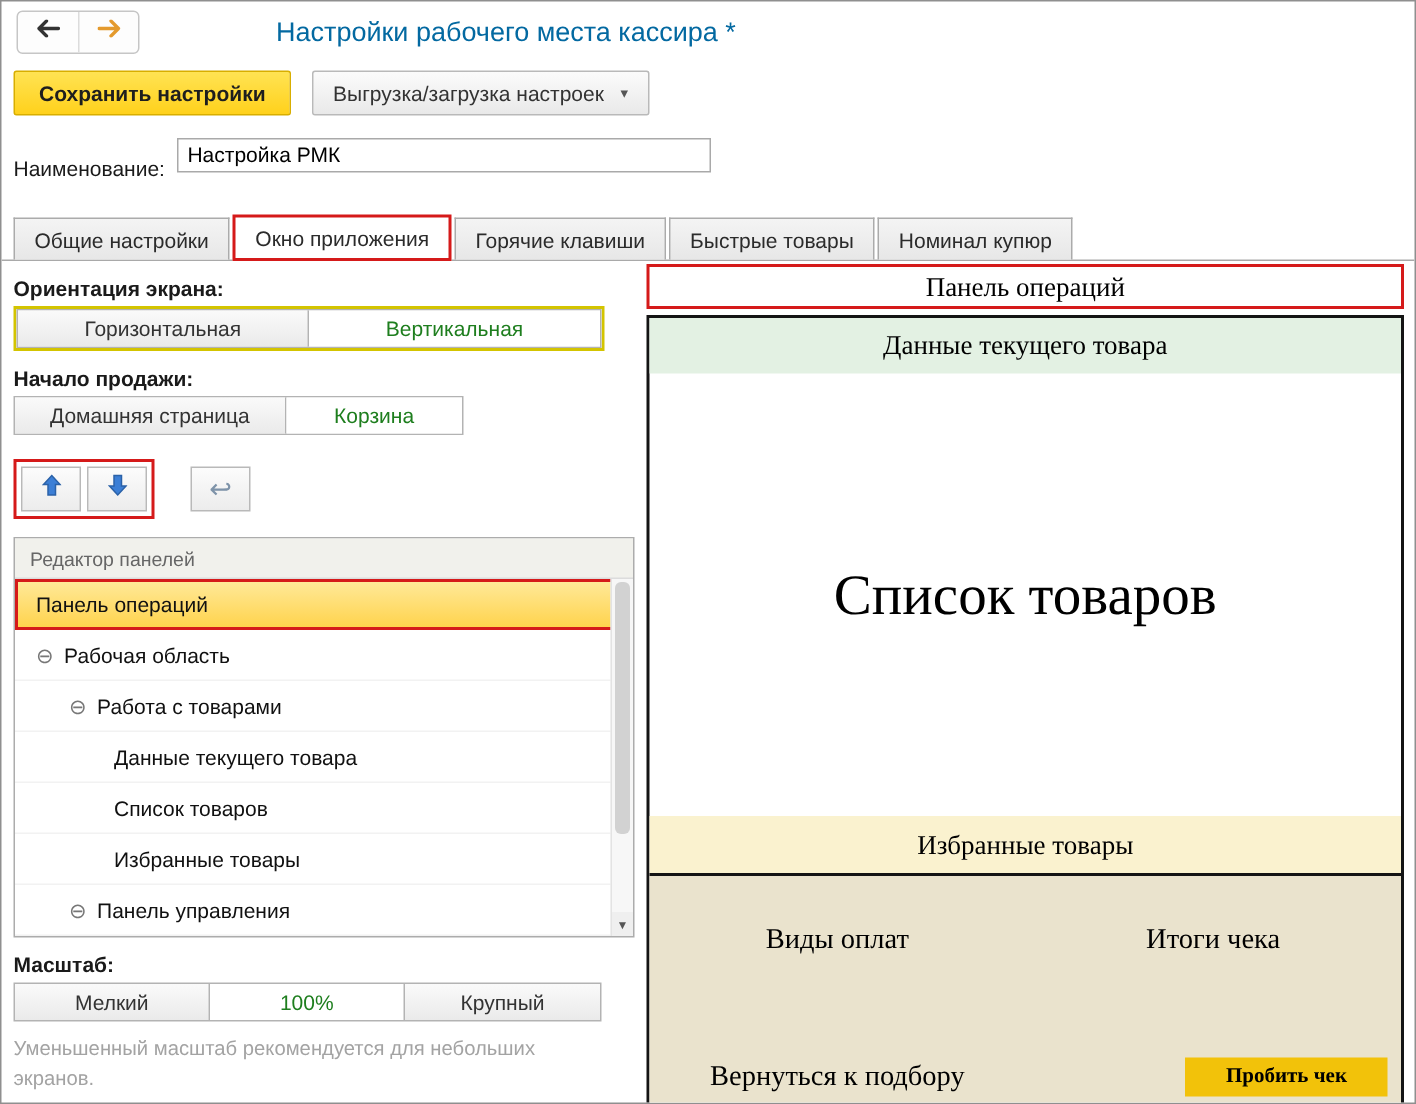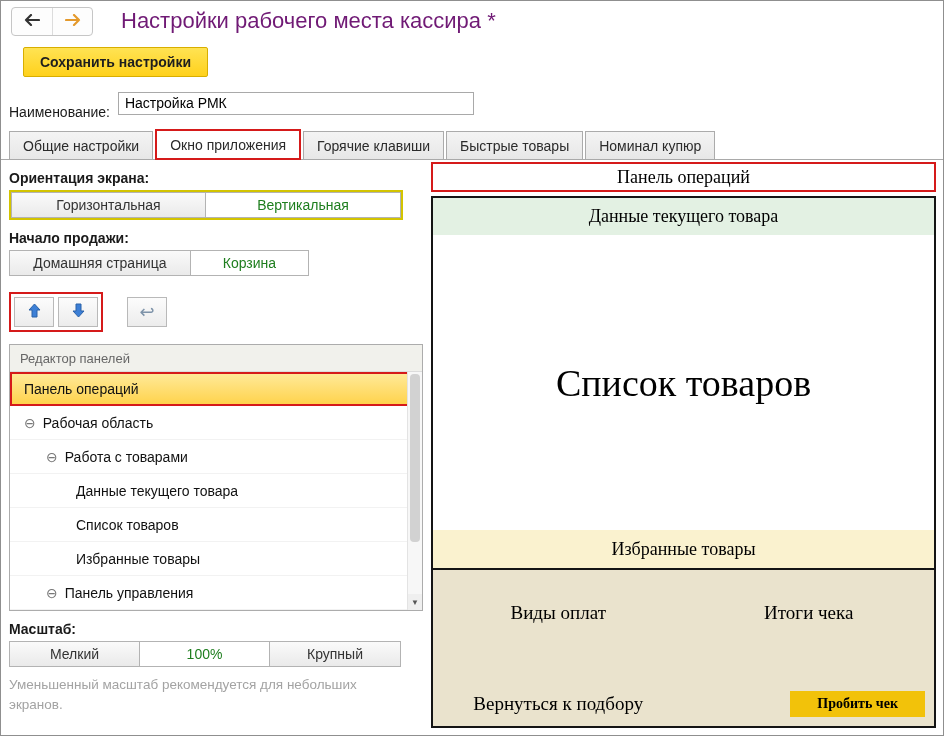--- a/index.html
+++ b/index.html
@@ -5,36 +5,36 @@
   * { margin:0; padding:0; box-sizing:border-box; }
   html,body { width:944px; height:736px; }
   body { font-family:"Liberation Sans","DejaVu Sans",sans-serif; background:#fff; overflow:hidden; }
   #app { width:944px; height:736px; border:1px solid #8F8F8F; background:#fff; overflow:hidden; }
 
   
   .topbar { display:flex; align-items:center; height:40px; padding-left:10px; }
   .nav-group { display:flex; border:1px solid #C6C6C6; border-radius:4px; overflow:hidden; background:#FDFDFD; }
   .nav-btn { width:40px; height:27px; display:flex; align-items:center; justify-content:center; cursor:pointer; }
   .nav-btn + .nav-btn { border-left:1px solid #DCDCDC; }
-  .window-title { margin-left:28px; font-size:22px; color:#701a75; white-space:nowrap; }
-
-  
-  .actions { display:flex; gap:14px; padding:6px 0 4px 22px; height:40px; }
+  .window-title { margin-left:91px; font-size:18px; color:#0369a1; white-space:nowrap; }
+
+  
+  .actions { display:flex; gap:14px; padding:6px 0 4px 8px; height:40px; }
   .btn { font-size:14px; height:30px; display:inline-flex; align-items:center; border-radius:2px; cursor:pointer; white-space:nowrap; }
   .btn-save { background:linear-gradient(#FFE353,#FFD11C); border:1px solid #D8AE00; font-weight:bold; padding:0 16px; color:#1E1E1E; }
   .btn-export { background:linear-gradient(#FBFBFB,#E9E9E9); border:1px solid #B9B9B9; padding:0 13px; color:#333; gap:11px; }
   .caret { font-size:10px; color:#555; }
 
   
   .name-row { display:flex; align-items:center; gap:8px; padding:8px 0 0 8px; height:36px; }
   .name-row label { font-size:14px; color:#1A1A1A;margin-top:18px; }
   .name-input { width:356px; height:23px; border:1px solid #A9A9A9; font-size:14px; padding:1px 6px; font-family:inherit; color:#000; }
 
   
-  .tabs { display:flex; align-items:flex-end; padding-left:8px; margin-top:13px; border-bottom:1px solid #A9A9A9; height:30px; }
+  .tabs { display:flex; align-items:flex-end; padding-left:8px; margin-top:27px; border-bottom:1px solid #A9A9A9; height:30px; }
   .tab { font-size:14px; color:#2B2B2B; padding:0 13px; background:linear-gradient(#F4F4F4,#E7E7E7); border:1px solid #ABABAB; border-bottom:none; margin-right:2px; height:28px; display:flex; align-items:center; cursor:pointer; }
   .tab.active { background:#fff; border:2px solid #D51A1A; height:31px; margin-bottom:-1px; position:relative; z-index:2; }
 
   
   .content { display:flex; height:574px; }
   .left-col { width:430px; padding:6px 8px 0 8px; }
   .right-col { flex:1; padding:2px 7px 0 0; }
 
   .sec-label { font-size:14px; color:#1A1A1A; margin:4px 0 4px;font-weight:bold; }
   .focus-frame { border:2px solid #D3C400; display:inline-block; }
@@ -104,20 +104,24 @@
               <path d="M9 1 L14 6 L9 11 M14 6 H1" stroke="#E49A2D" stroke-width="2.2" fill="none" stroke-linecap="round" stroke-linejoin="round"></path>
             </svg>
         </span>
       </div>
     </div>
     <div class="window-title">Настройки рабочего места кассира *</div>
   </div>
 
   <div class="actions">
     <div class="btn btn-save">Сохранить настройки</div>
+    <div class="btn btn-export">
+      <span>Выгрузка/загрузка настроек</span>
+      <span class="caret">▾</span>
+    </div>
   </div>
 
   <div class="name-row">
     <label>Наименование:</label>
     <input class="name-input" value="Настройка РМК" style="">
   </div>
 
   <div class="tabs">
     <div class="tab">Общие настройки</div>
     <div class="tab active">Окно приложения</div>

